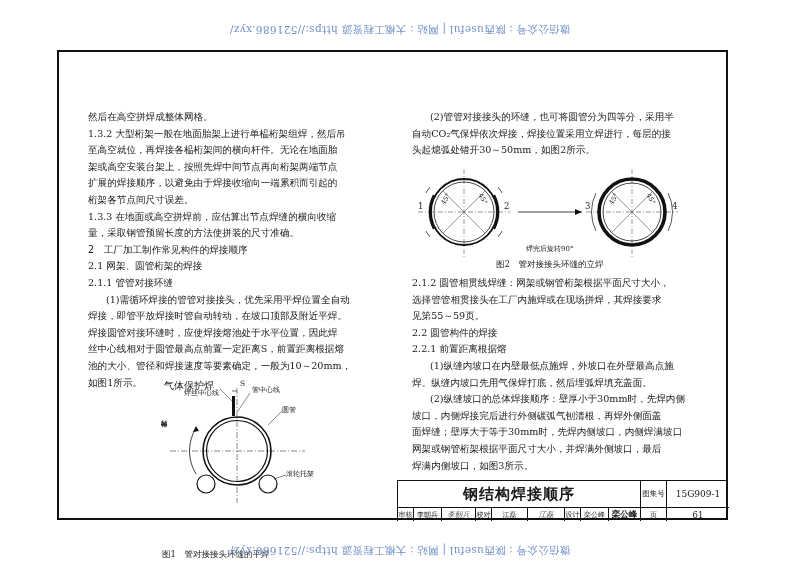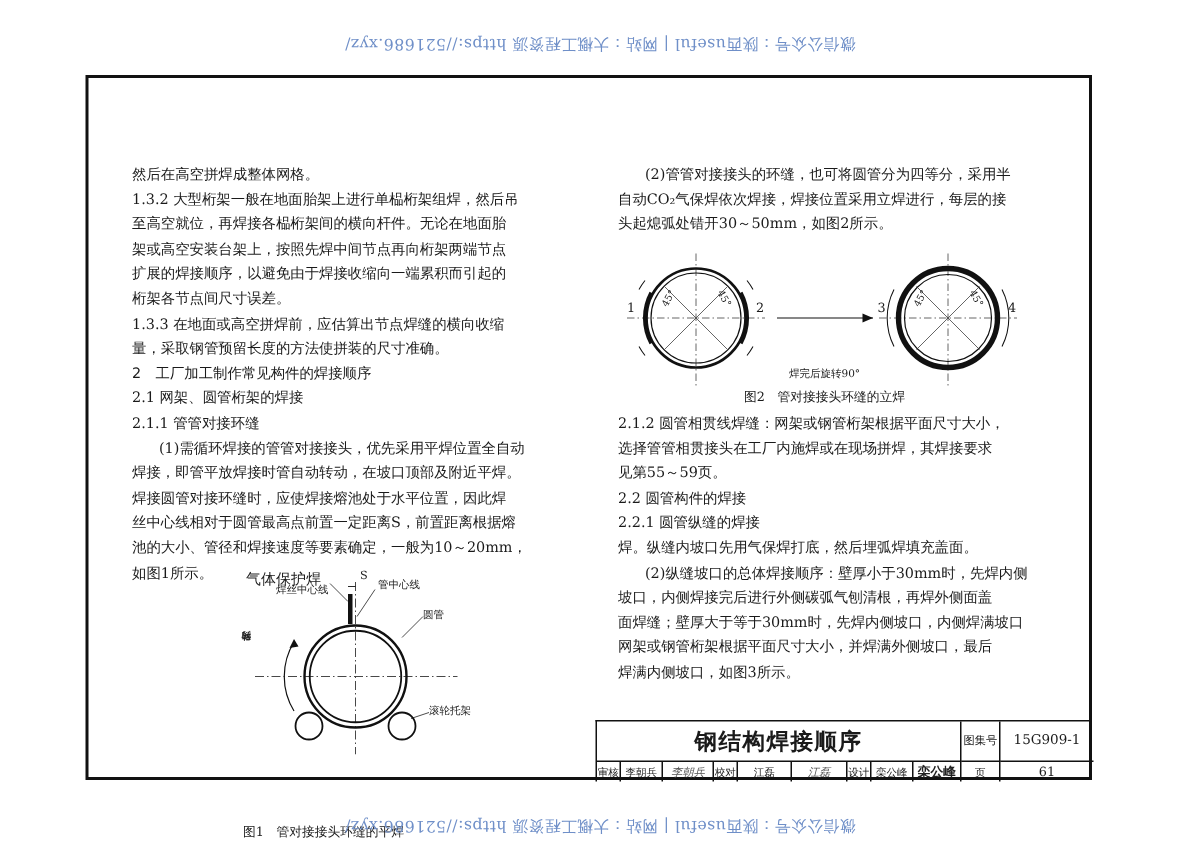--- a/index.html
+++ b/index.html
@@ -135,21 +135,22 @@
   <span style="position:absolute;left:235px;top:30px;font-size:6.5px;transform:rotate(60deg);">45°</span>
   <span style="position:absolute;left:116px;top:35px;font-size:7px;white-space:nowrap;margin-top:44px;">焊完后旋转90°</span>
   <span class="fig-caption" style="left:86px;top:94px;">图2　管对接接头环缝的立焊</span>
 </div>
 
 <div class="col" style="left:412px;top:275px;width:300px;">
   <p class="p">2.1.2 圆管相贯线焊缝：网架或钢管桁架根据平面尺寸大小，</p>
   <p class="p">选择管管相贯接头在工厂内施焊或在现场拼焊，其焊接要求</p>
   <p class="p">见第55～59页。</p>
   <p class="p">2.2 圆管构件的焊接</p>
-  <p class="p">2.2.1 圆管纵缝的焊接</p>
+  <p class="p">2.2.1 前置距离根据熔</p>
+  <p class="p indent">(1)纵缝内坡口在内壁最低点施焊，外坡口在外壁最高点施</p>
   <p class="p">焊。纵缝内坡口先用气保焊打底，然后埋弧焊填充盖面。</p>
   <p class="p indent">(2)纵缝坡口的总体焊接顺序：壁厚小于30mm时，先焊内侧</p>
   <p class="p">坡口，内侧焊接完后进行外侧碳弧气刨清根，再焊外侧面盖</p>
   <p class="p">面焊缝；壁厚大于等于30mm时，先焊内侧坡口，内侧焊满坡口</p>
   <p class="p">网架或钢管桁架根据平面尺寸大小，并焊满外侧坡口，最后</p>
   <p class="p">焊满内侧坡口，如图3所示。</p>
 </div>
 
 <div class="title-block">
   <div class="tb-title">钢结构焊接顺序</div>

